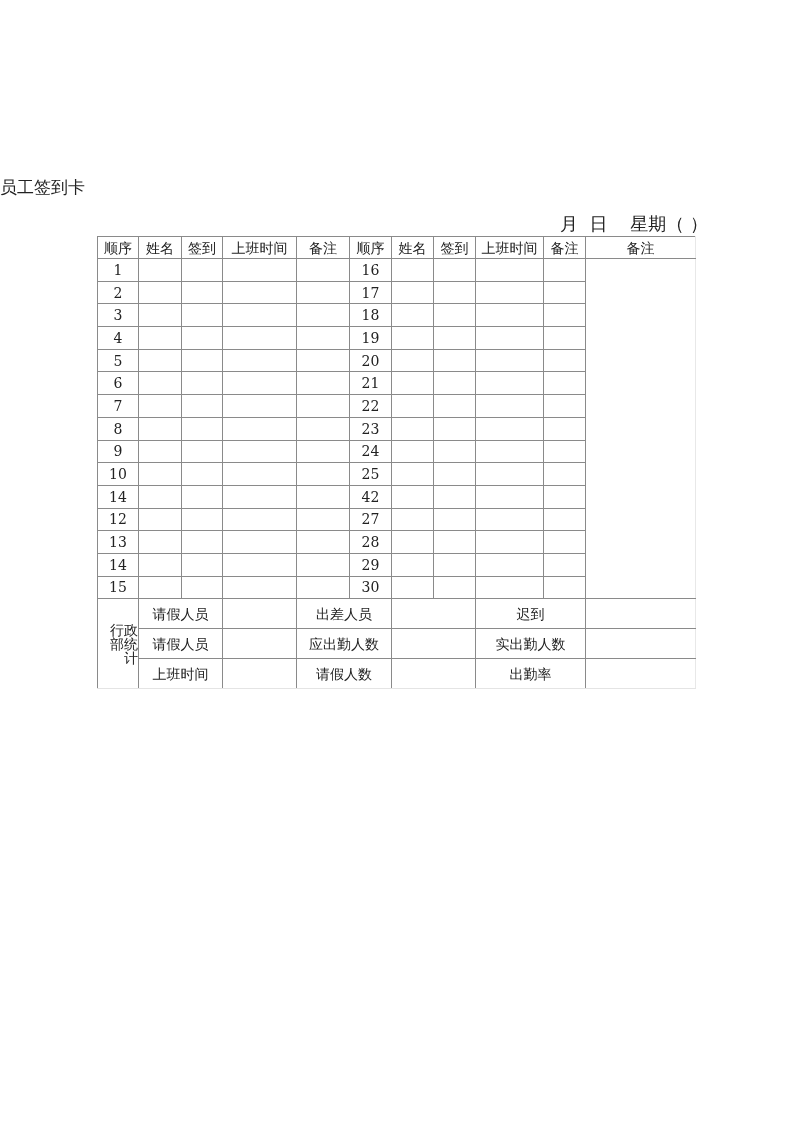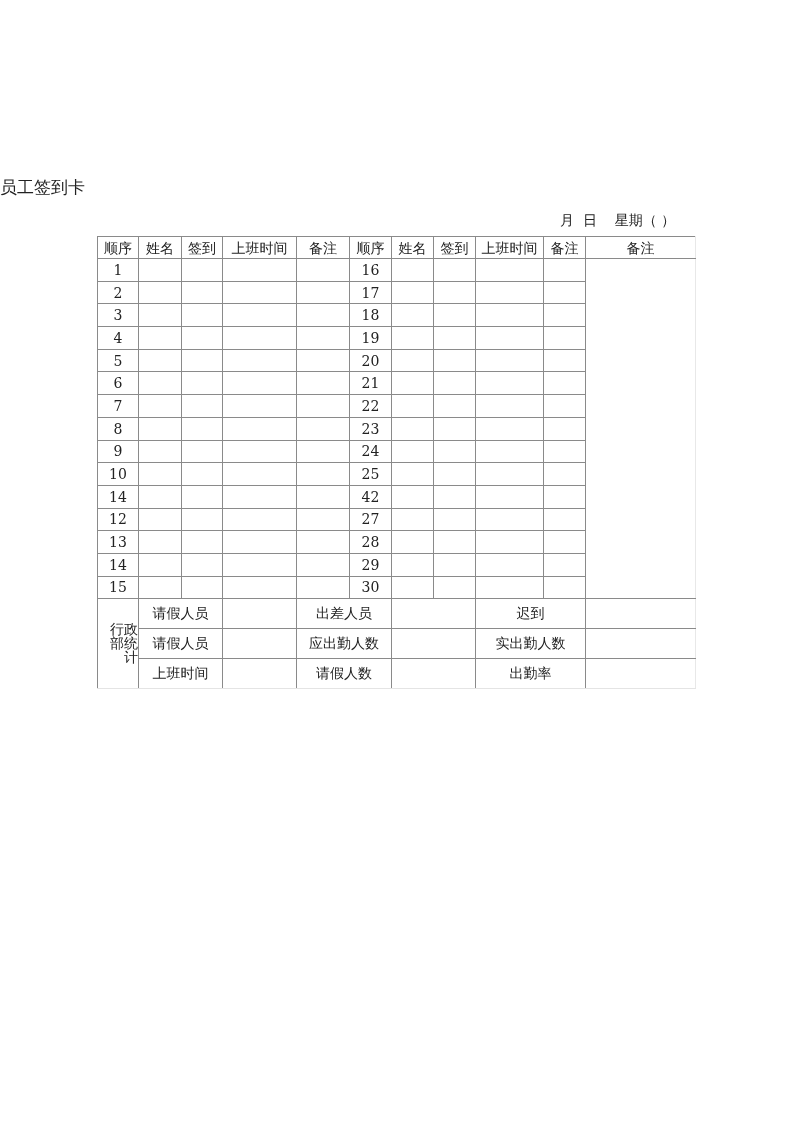--- a/index.html
+++ b/index.html
@@ -6,34 +6,34 @@
   body {
     width: 794px; height: 1123px; background: #ffffff; position: relative;
     font-family: "DejaVu Serif", "Liberation Serif", serif; color: #222;
     overflow: hidden;
   }
   .title {
     position: absolute; left: 0; width: 794px; top: 176px; text-align: left;
     font-size: 17px; color: #222; letter-spacing: 0px;
   }
   .dateline {
-    position: absolute; top: 212px; left: 560px; font-size: 14px; color: #222;
+    position: absolute; top: 212px; left: 560px; font-size: 18px; color: #222;
     white-space: pre;
   }
   table.sheet {
     position: absolute; left: 97px; top: 236px; border-collapse: collapse;
     table-layout: fixed; font-size: 14px;
   }
   table.sheet td {
     border: 1px solid #8a8a8a; padding: 0; text-align: center; vertical-align: middle;
     overflow: hidden; white-space: nowrap; line-height: 1;
   }
   tr.hdr td { height: 21px; text-align: center; }
   tr.row td { height: 21.7px; }
-  tr.stat td { height: 29px; font-family: Liberation Serif, serif; }
+  tr.stat td { height: 29px; }
   td.rnote { border-right-color: #e4e4e4 !important; border-bottom: 1px solid #8a8a8a; }
   td.lastcol { border-right-color: #e8e8e8 !important; }
   tr.stat.last td { border-bottom-color: #e4e4e4; }
   td.sidelabel { line-height: 24px; white-space: normal; font-size: 14px; border-bottom-color: #e4e4e4 !important; }
   td.sidelabel span { display: block; text-align: right; }
 </style>
 </head>
 <body>
 
 <div class="title">员工签到卡</div>

